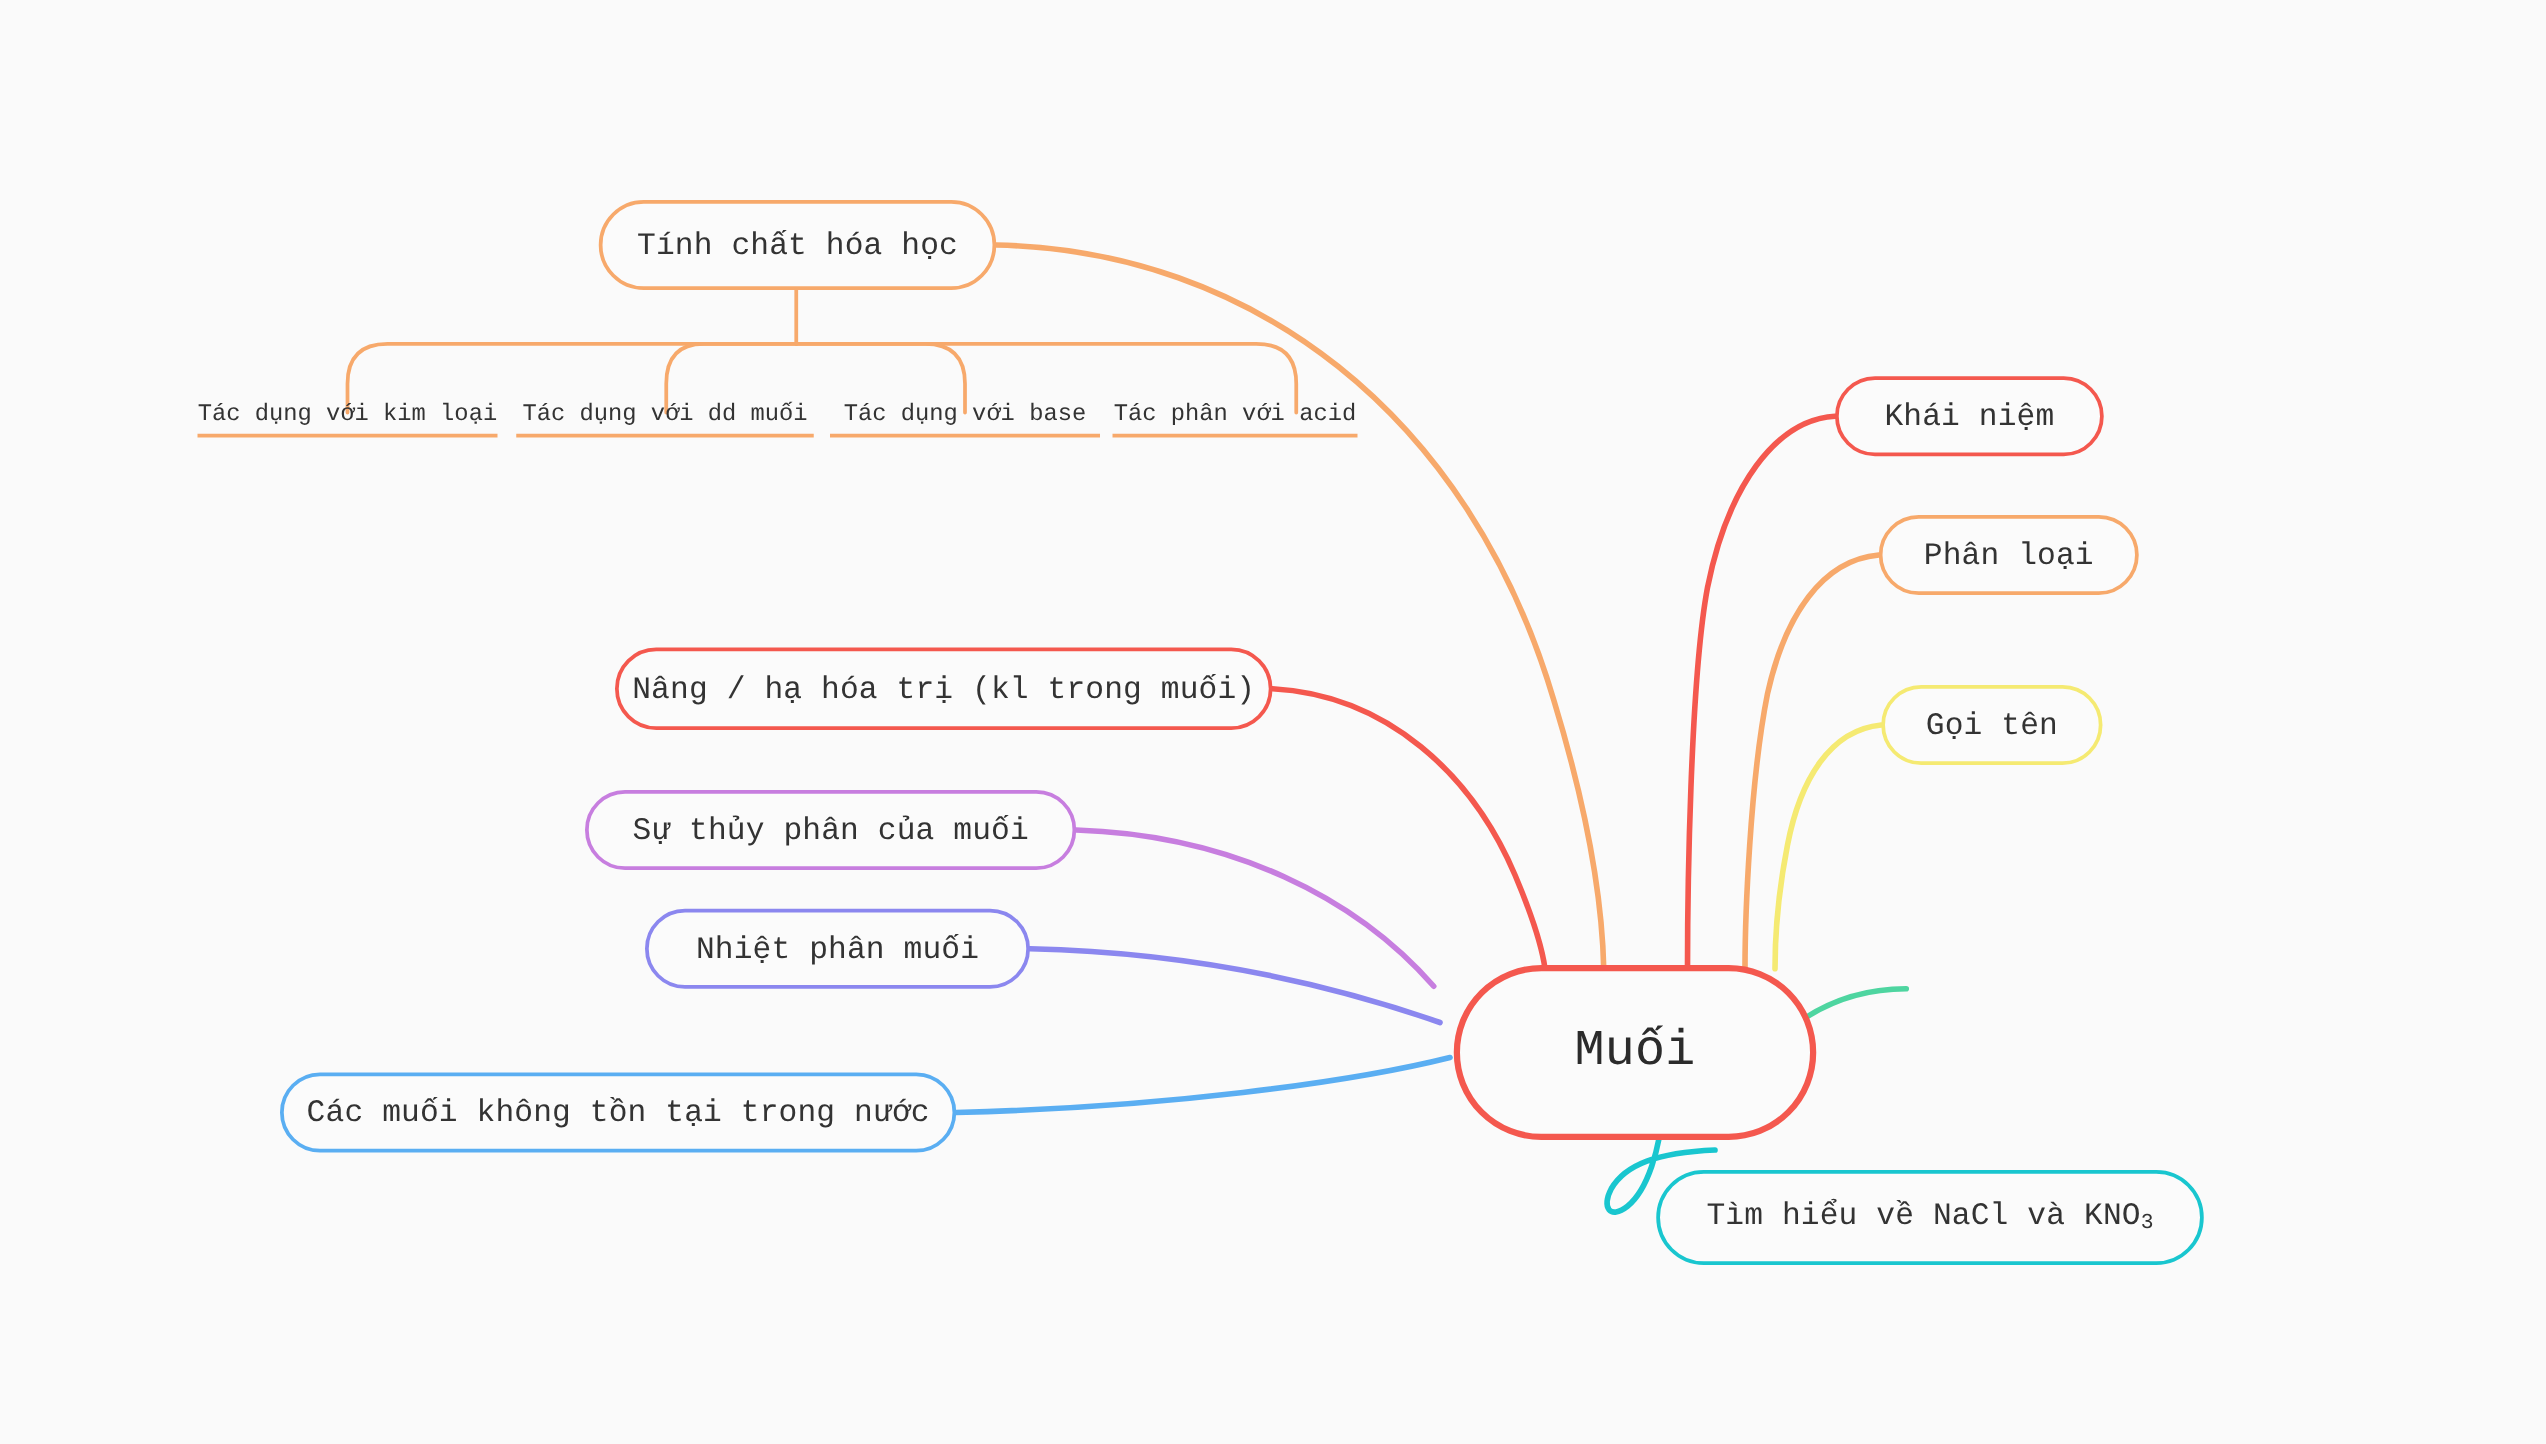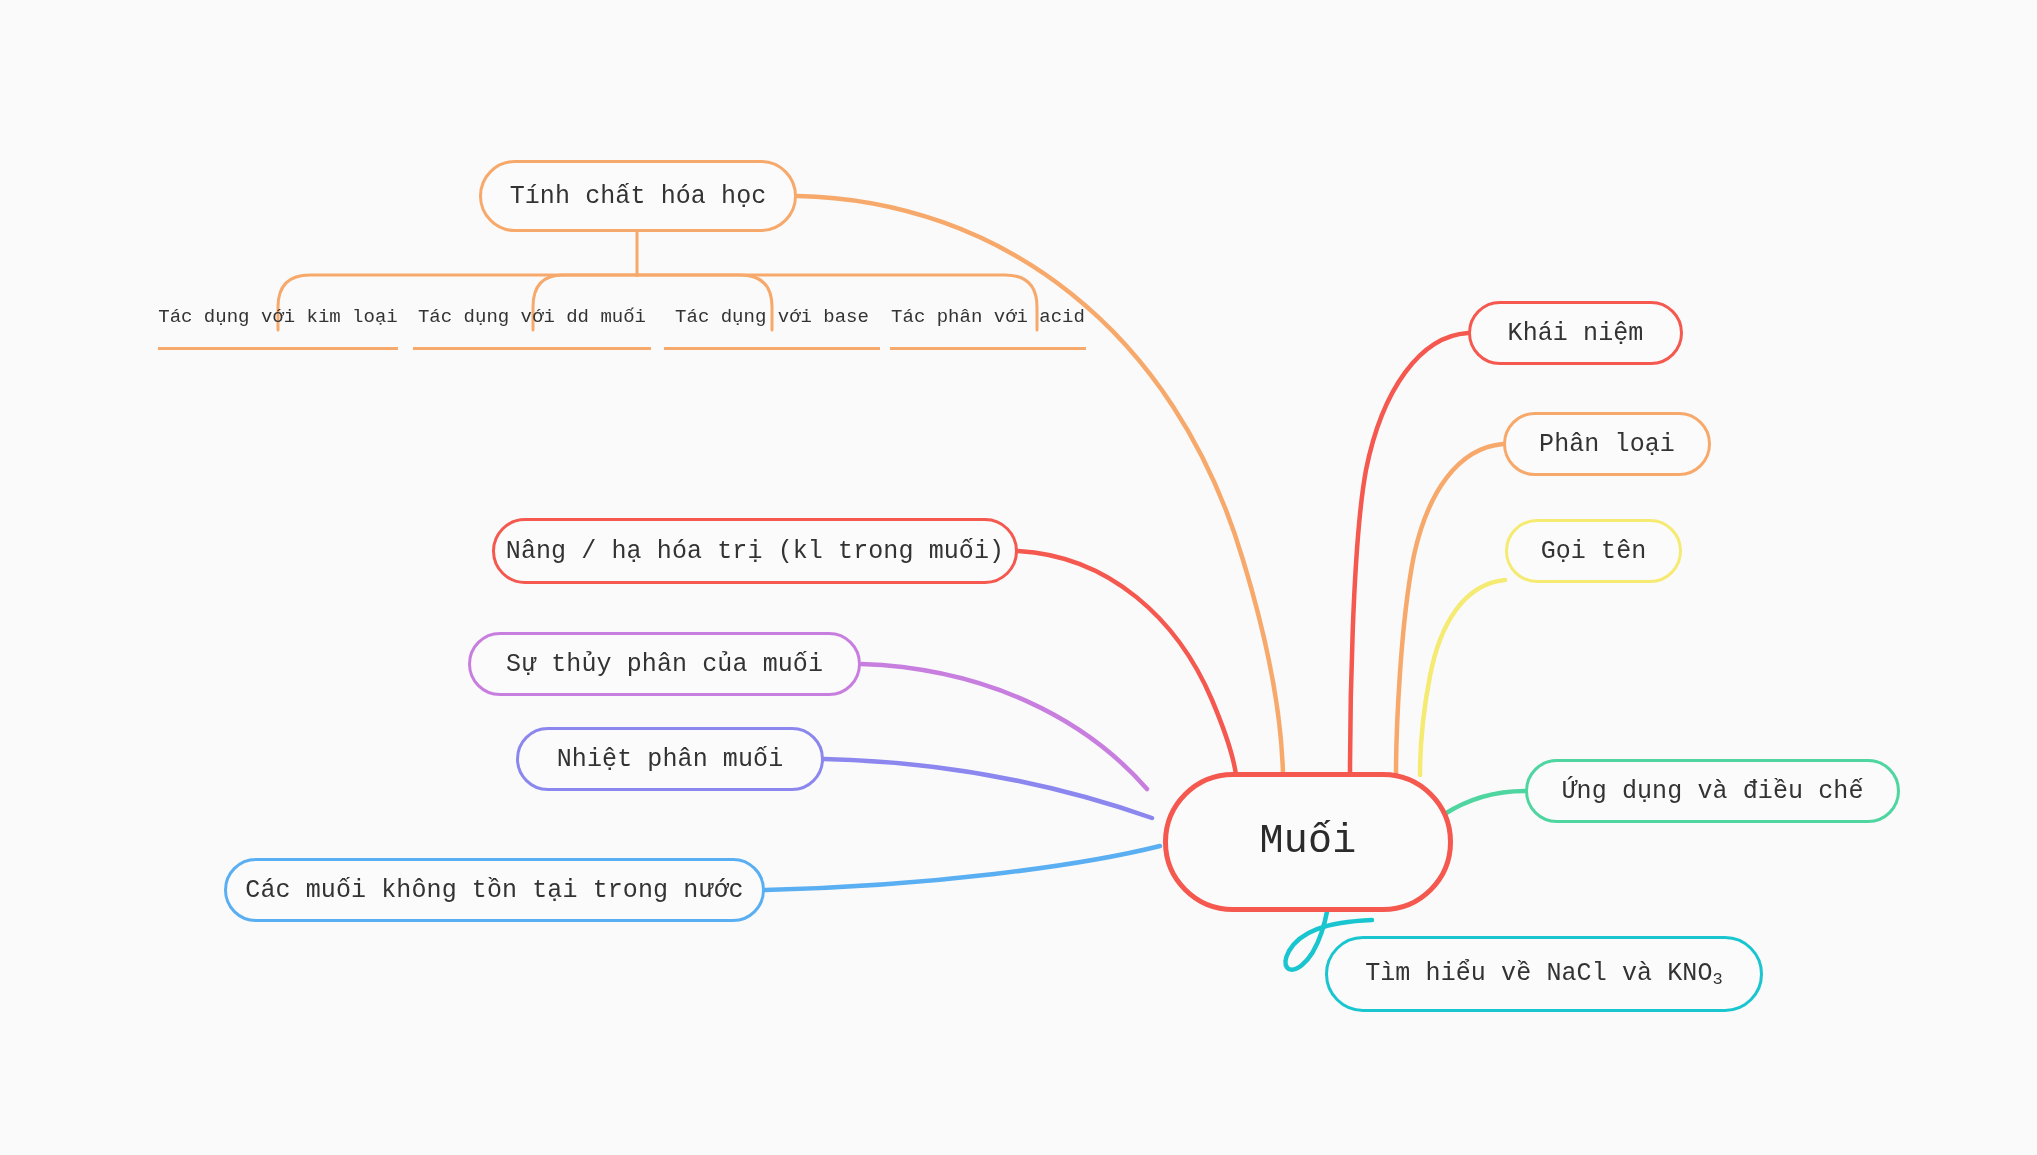--- a/index.html
+++ b/index.html
@@ -63,21 +63,21 @@
   .leaf {
     position: absolute;
     box-sizing: border-box;
     display: flex;
     align-items: flex-end;
     justify-content: center;
     font-size: 19px;
     color: #333333;
     border-bottom-style: solid;
     border-bottom-width: 3px;
-    padding-bottom: 20px;
+    padding-bottom: 6px;
     white-space: nowrap;
   }
   sub {
     font-size: 0.68em;
     vertical-align: -0.22em;
   }
 </style>
 </head>
 <body>
 
@@ -152,25 +152,22 @@
   </div>
 
   <div class="node pill branch" style="left:1468px; top:301px; width:215px; height:64px; border-color:#f4584e;">
     <span class="node-label">Khái niệm</span>
   </div>
 
   <div class="node pill branch" style="left:1503px; top:412px; width:208px; height:64px; border-color:#f7a96b;">
     <span class="node-label">Phân loại</span>
   </div>
 
-  <div class="node pill branch" style="left:1505px; top:519px; width:177px; height:64px; border-color:#f5ea72;">
+  <div class="node pill branch" style="left:1505px; top:548px; width:177px; height:64px; border-color:#f5ea72;">
     <span class="node-label">Gọi tên</span>
   </div>
 
-  <div class="node pill branch" style="left:1525px; top:759px; width:375px; height:64px; border-color:#4ed5a0;">
-    <span class="node-label">Ứng dụng và điều chế</span>
-  </div>
 
   <div class="node pill branch" style="left:1325px; top:936px; width:438px; height:76px; border-color:#19c6cf;">
     <span class="node-label">Tìm hiểu về NaCl và KNO<sub>3</sub></span>
   </div>
 
 </div>
 
 </body></html>

